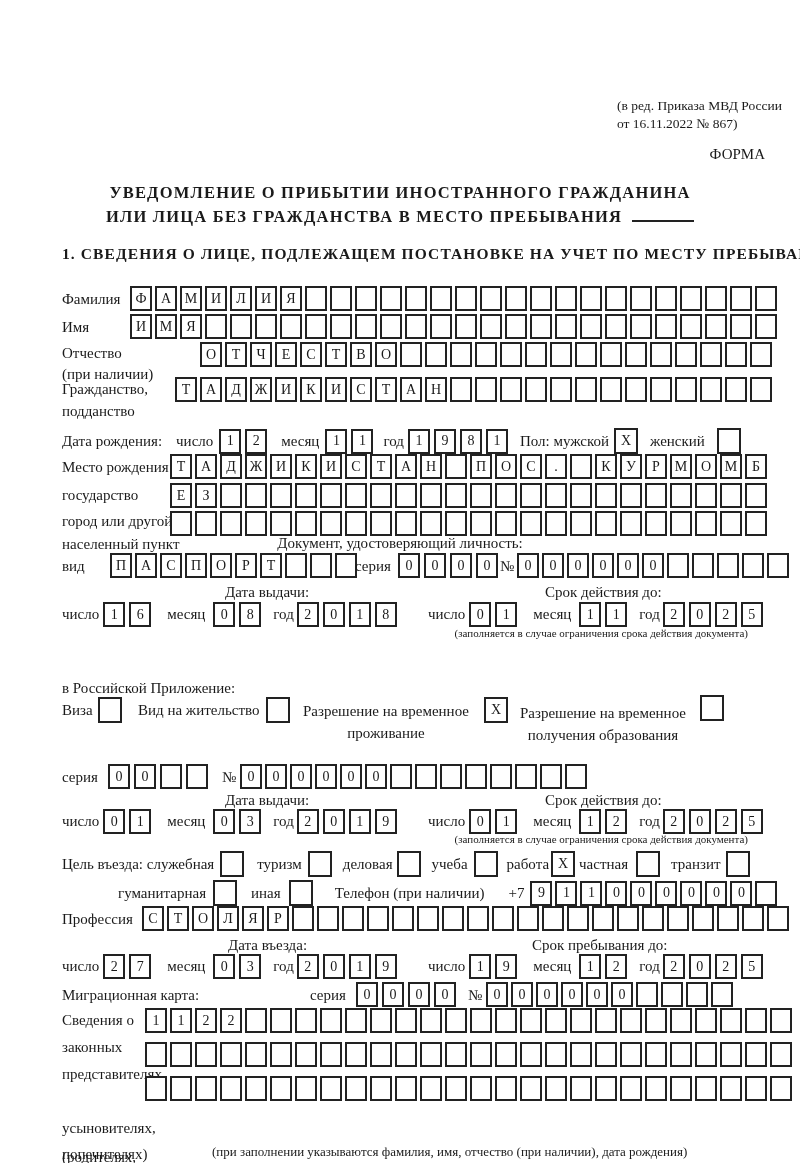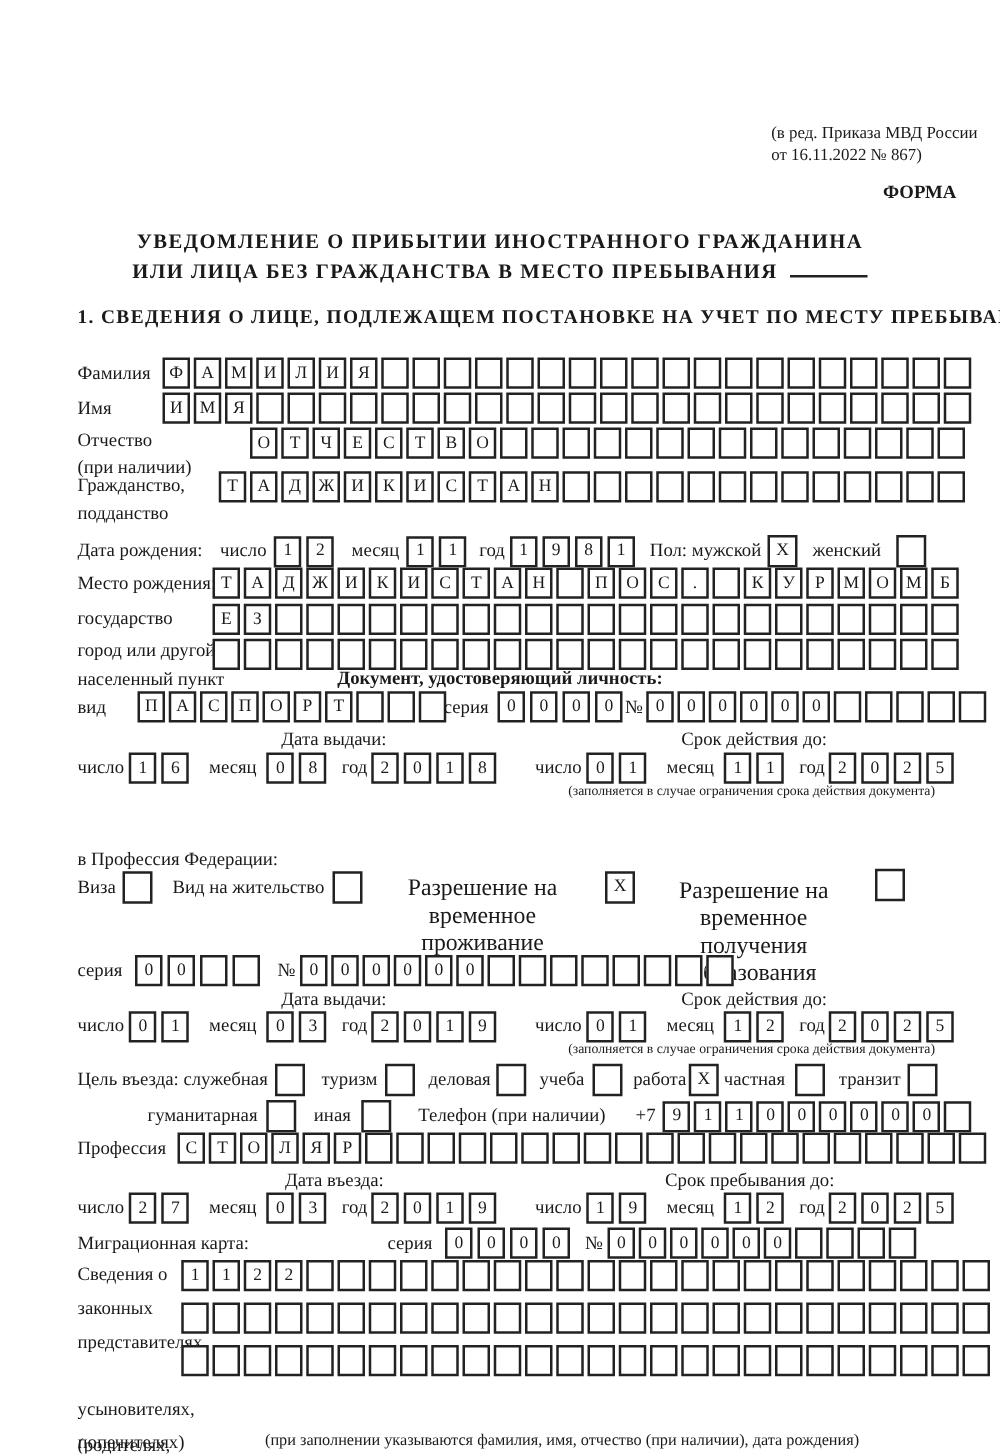--- a/index.html
+++ b/index.html
@@ -1,36 +1,36 @@
 <!DOCTYPE html>
 <html><head>
 <meta charset="utf-8">
 <style>
   html,body{margin:0;padding:0;background:#fff}
   .page{position:relative;width:800px;height:1163px;background:#ffffff;
         font-family:"Liberation Serif",serif;color:#1a1a1a;overflow:hidden}
   .abs{position:absolute;white-space:nowrap}
   .lbl{font-size:15px;line-height:17px}
-  .b{font-weight:bold}
+  .b{font-weight:normal}
   .ctr{text-align:center}
   .small{font-size:11px}
   .hline{font-size:14px;line-height:19px}
   .hline2{font-size:13.5px;line-height:18px}
   .cells{display:flex}
   .cell{flex:0 0 auto;width:18px;height:21px;border:2px solid #222;margin-right:3px;
         display:flex;align-items:center;justify-content:center;font-size:14px;background:#fff}
   .sp .cell{margin-right:4px}
   .cbox{display:inline-flex;flex:0 0 auto;width:20px;height:22px;border:2px solid #222;
         align-items:center;justify-content:center;font-size:14px;background:#fff;vertical-align:middle}
   .dg{display:flex;align-items:center}
   .flexrow{display:flex;align-items:center}
   .title{font-size:16.5px;letter-spacing:1.2px;line-height:24px;font-weight:bold}
   .sect{font-size:15.5px;letter-spacing:1.1px;font-weight:bold}
   .blank{display:inline-block;width:62px;height:15px;border-bottom:2px solid #222;margin-left:10px}
-  .vblock{text-align:center;font-size:19px;line-height:22px;white-space:normal}
+  .vblock{text-align:center;font-size:15px;line-height:22px;white-space:normal}
 </style>
 </head>
 <body>
 
 <div class="page">
 
   <div class="abs hline2" style="left:617px;top:97px">
     <div>(в ред. Приказа МВД России</div>
     <div>от 16.11.2022 № 867)</div>
   </div>
@@ -341,21 +341,21 @@
     <span class="lbl" style="margin-left:8px">год</span>
     <span class="cells sp" style="margin-left:3px">
         <span class="cell">2</span>
         <span class="cell">0</span>
         <span class="cell">2</span>
         <span class="cell">5</span>
       </span>
   </div>
   <div class="abs small" style="right:52px;top:627px">(заполняется в случае ограничения срока действия документа)</div>
 
-  <div class="abs lbl" style="left:62px;top:680px">в Профессия Федерации:</div>
+  <div class="abs lbl" style="left:62px;top:680px">в Российской Приложение:</div>
 
   <div class="abs lbl" style="left:62px;top:702px">Виза</div>
   <span class="cbox abs" style="left:98px;top:697px"></span>
   <div class="abs lbl" style="left:138px;top:702px">Вид на жительство</div>
   <span class="cbox abs" style="left:266px;top:697px"></span>
   <div class="abs vblock" style="left:296px;top:700px;width:180px">
     <div>Разрешение на временное</div>
     <div>проживание</div>
   </div>
   <span class="cbox abs" style="left:484px;top:697px">X</span>

